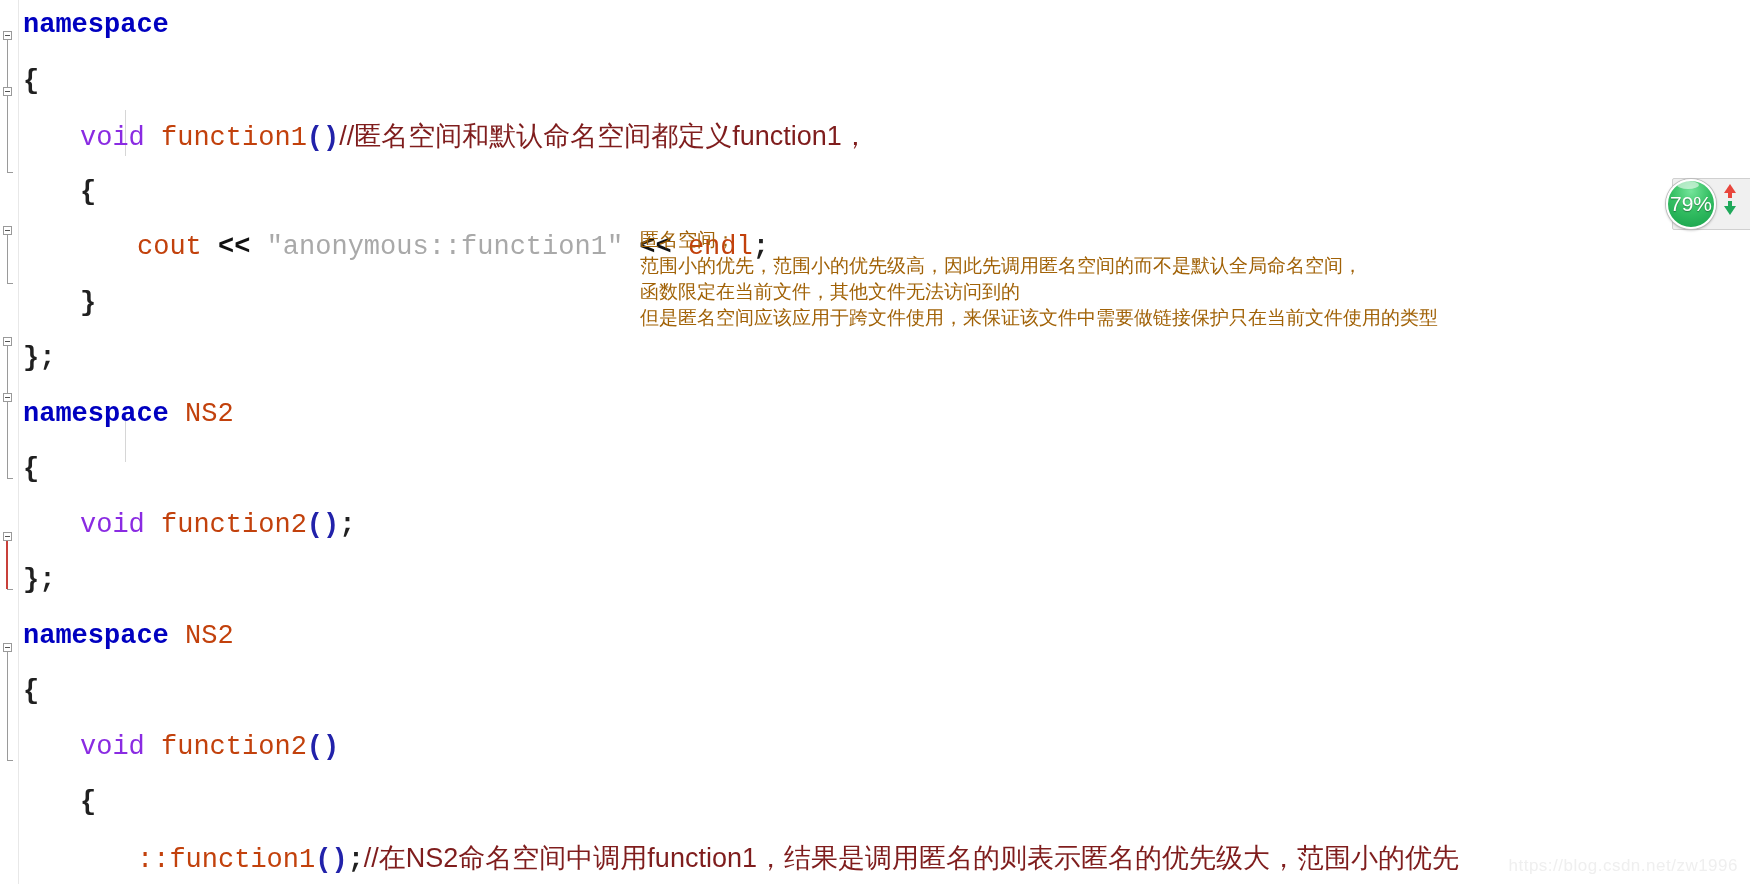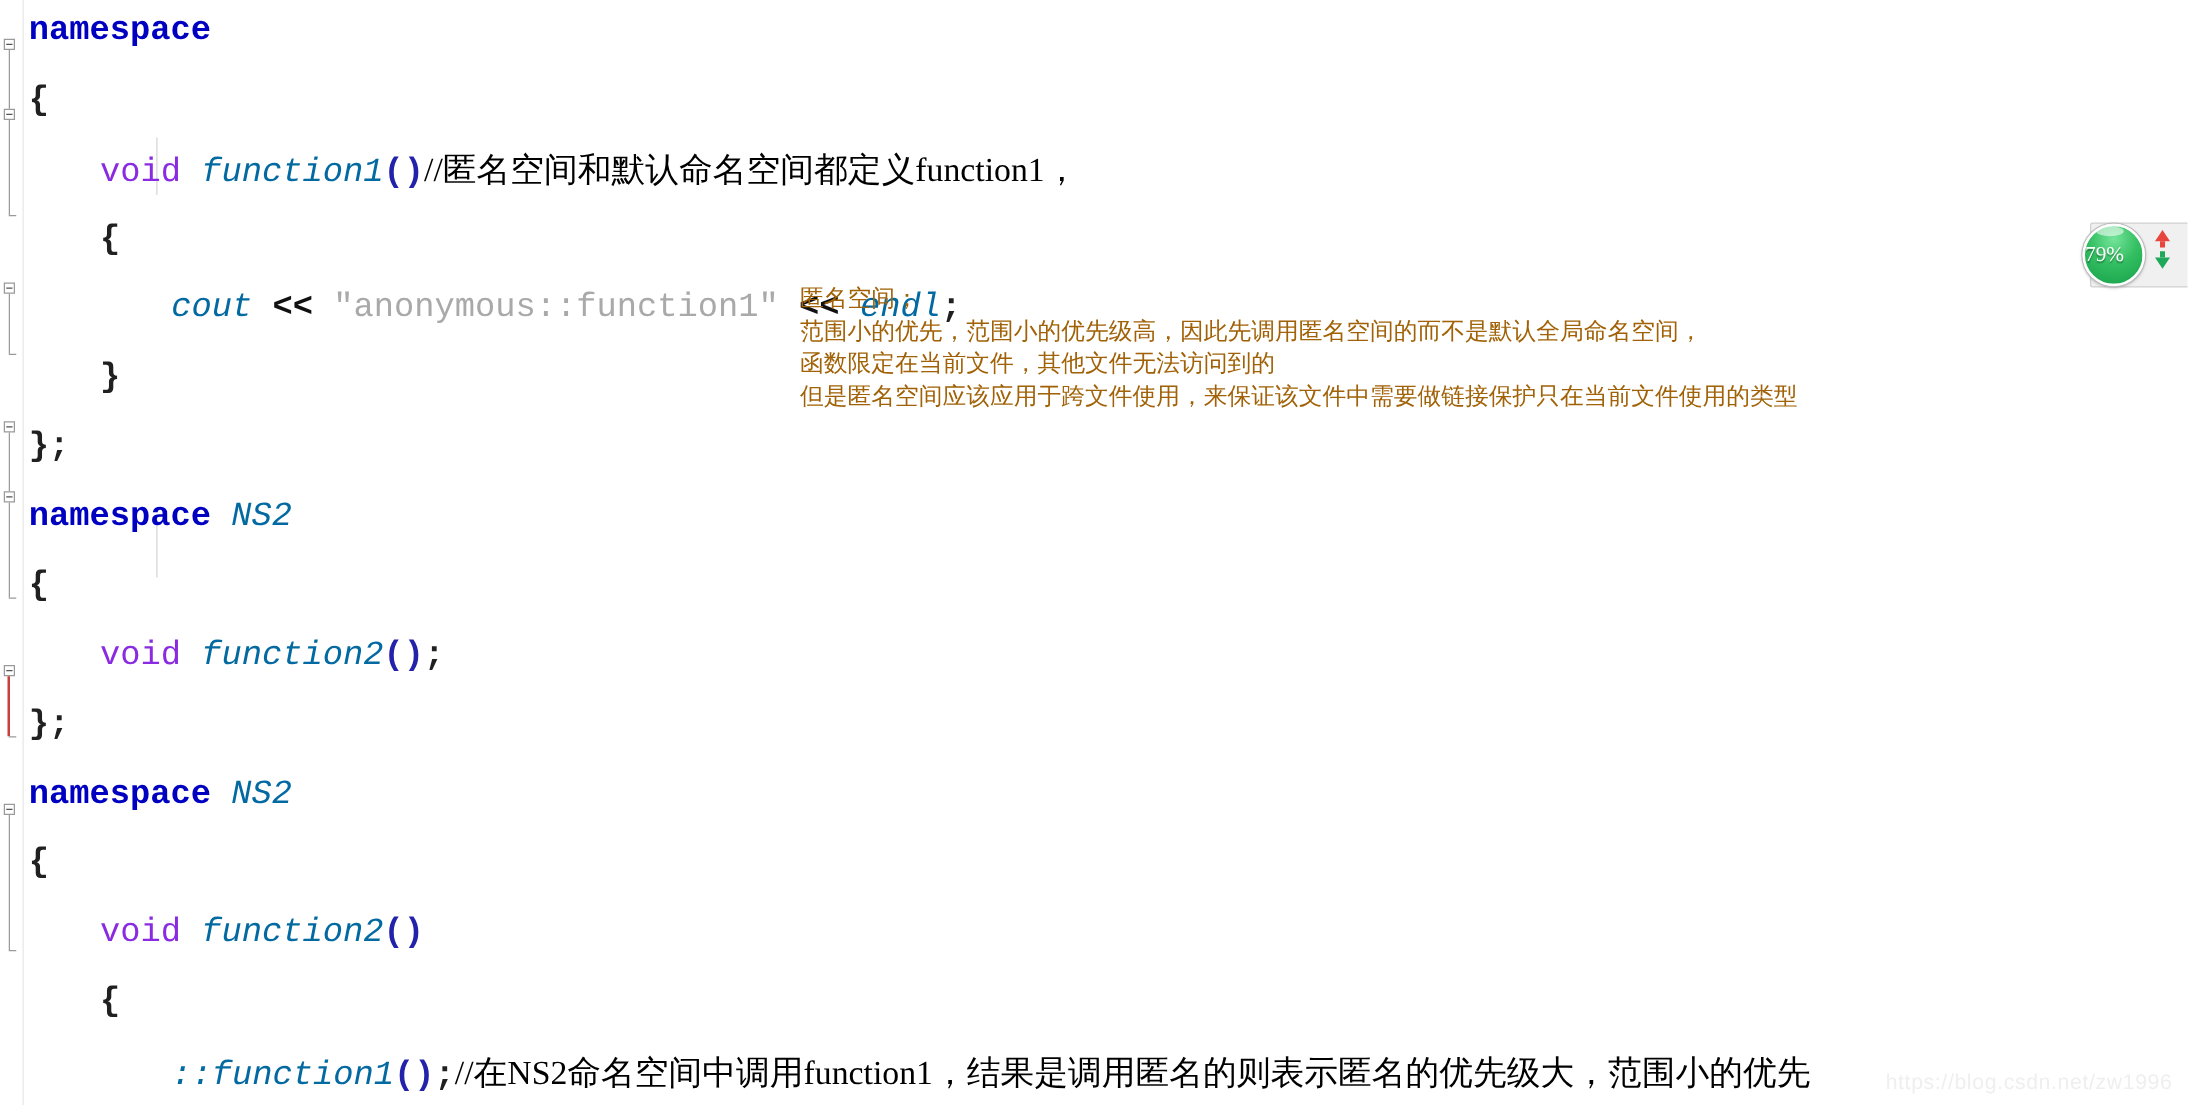--- a/index.html
+++ b/index.html
@@ -78,26 +78,26 @@
     line-height: 55.5px;
     white-space: pre;
     font-size: 27px;
     letter-spacing: 0px;
     font-family: "Liberation Mono", "DejaVu Sans Mono", monospace;
   }
 
   
   .kw      { color: #0000c0; font-weight: bold; }      
   .type    { color: #8a2be2; }                          
-  .ident   { color: #0369a1; font-style: italic; }
+  .ident   { color: #c2410c; }
   .paren   { color: #2222aa; font-weight: bold; }
   .str     { color: #a9a9a9; }
   .op      { color: #111111; font-weight: bold; }
   .punct   { color: #202020; font-weight: bold; }
-  .cmt-cn  { color: #000000; font-family: Liberation Serif, serif; }
+  .cmt-cn  { color: #7f1d1d; font-family: Liberation Sans, sans-serif; }
 
   
   .annot {
     position: absolute;
     color: #f4392f;
     font-family: "DejaVu Sans", sans-serif;
     font-size: 19px;
     line-height: 26px;
     white-space: pre;
     font-weight: 400;
@@ -121,23 +121,23 @@
   }
   .badge-circle {
     position: absolute;
     left: 2px; top: 3px;
     width: 46px; height: 46px;
     border-radius: 50%;
     background: radial-gradient(circle at 50% 22%, #74e49a 0%, #35bf63 45%, #15a14a 100%);
     border: 2px solid #ffffff;
     box-shadow: 0 0 0 1px #bdbdbd, 0 1px 3px rgba(0,0,0,.35);
     color: #ffffff;
-    font-family: Liberation Serif, serif;
-    font-size: 17px;
-    text-align: left;
+    font-family: Liberation Sans, sans-serif;
+    font-size: 21px;
+    text-align: center;
     line-height: 46px;
     text-shadow: 0 1px 1px rgba(0,0,0,.35);
   }
   .badge-gloss {
     position: absolute;
     left: 13px; top: 5px;
     width: 22px; height: 8px;
     border-radius: 50%;
     background: rgba(255,255,255,.55);
   }

